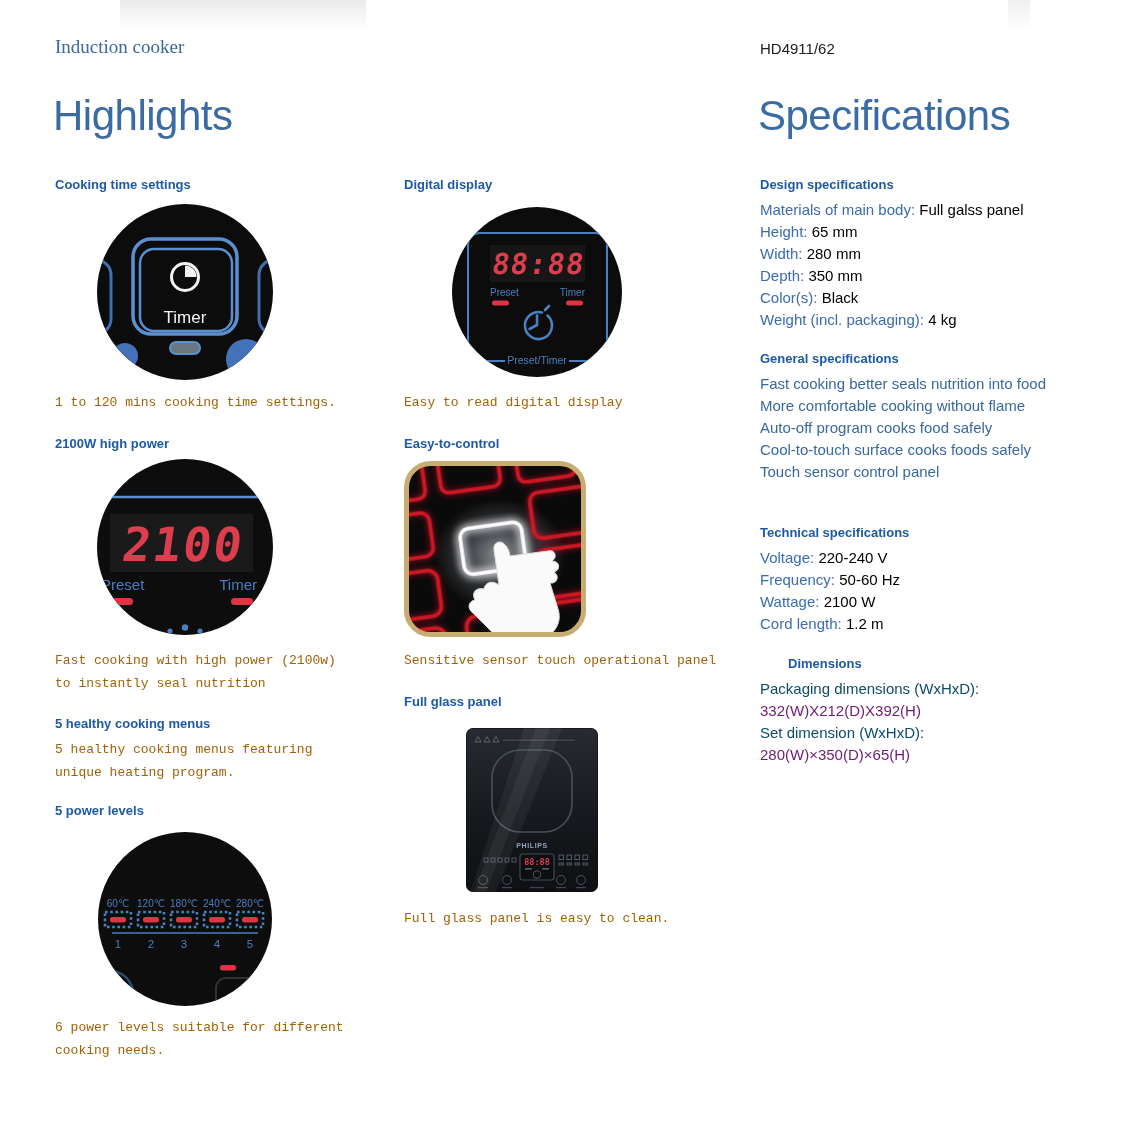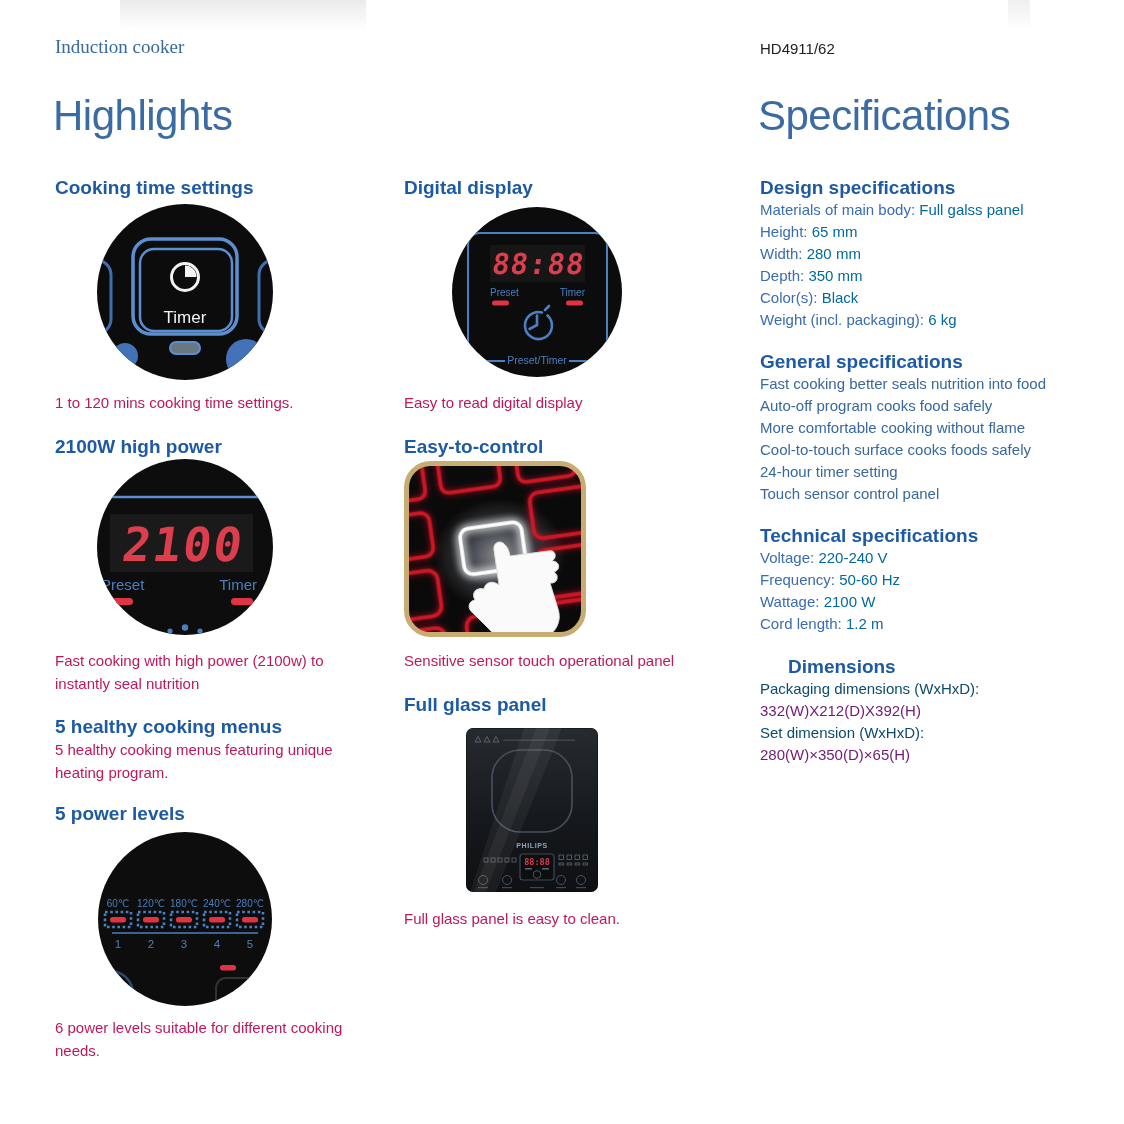--- a/index.html
+++ b/index.html
@@ -3,25 +3,25 @@
 <meta charset="utf-8">
 <style>
   html,body{margin:0;padding:0;background:#fff;}
   #page{position:relative;width:1124px;height:1124px;background:#ffffff;overflow:hidden;
         font-family:"Liberation Sans","DejaVu Sans",sans-serif;}
   .abs{position:absolute;}
   .edge-strip{position:absolute;top:0;height:30px;background:linear-gradient(#ebebeb,#ffffff);}
   .cat{font-size:19px;color:#38699f;font-family:Liberation Serif, serif;}
   .code{font-size:15px;color:#212121;}
   .big-title{font-size:42px;font-weight:400;color:#3a6ba3;letter-spacing:-0.5px;}
-  .sec-h{font-size:19px;font-weight:700;color:#1d5aa5;}
-  .caption{font-size:15px;color:#be185d;line-height:23px;}
+  .sec-h{font-size:13px;font-weight:700;color:#1d5aa5;}
+  .caption{font-size:13px;color:#a16207;line-height:23px;font-family:Liberation Mono, monospace;}
   .spec-group{font-size:15px;line-height:22px;}
   .srow .lbl{color:#3a6cb0;}
-  .srow .val{color:#0369a1;}
+  .srow .val{color:#000000;}
   .grow{color:#38689e;}
   .dim-lbl{color:#0c4a6e;}
   .dim-val{color:#701a75;}
   svg text{font-family:"Liberation Sans","DejaVu Sans",sans-serif;}
   .seg{font-family:"DejaVu Sans Mono",monospace;font-weight:bold;fill:#dc3e4e;}
   .blue-sm{fill:#4a7fc1;}
 </style>
 </head>
 <body>
 
@@ -287,30 +287,29 @@
   </svg>
   <div class="abs caption" style="left:404px;top:907px;width:320px;">Full glass panel is easy to clean.</div>
 
   <div class="abs sec-h" style="left:760px;top:177px;">Design specifications</div>
   <div class="abs spec-group" style="left:760px;top:199px;width:350px;">
     <div class="srow"><span class="lbl">Materials of main body:</span> <span class="val">Full galss panel</span></div>
     <div class="srow"><span class="lbl">Height:</span> <span class="val">65 mm</span></div>
     <div class="srow"><span class="lbl">Width:</span> <span class="val">280 mm</span></div>
     <div class="srow"><span class="lbl">Depth:</span> <span class="val">350 mm</span></div>
     <div class="srow"><span class="lbl">Color(s):</span> <span class="val">Black</span></div>
-    <div class="srow"><span class="lbl">Weight (incl. packaging):</span> <span class="val">6 kg</span></div>
+    <div class="srow"><span class="lbl">Weight (incl. packaging):</span> <span class="val">4 kg</span></div>
   </div>
 
   <div class="abs sec-h" style="left:760px;top:351px;">General specifications</div>
   <div class="abs spec-group" style="left:760px;top:373px;width:350px;">
     <div class="grow">Fast cooking better seals nutrition into food</div>
+    <div class="grow">More comfortable cooking without flame</div>
     <div class="grow">Auto-off program cooks food safely</div>
-    <div class="grow">More comfortable cooking without flame</div>
     <div class="grow">Cool-to-touch surface cooks foods safely</div>
-    <div class="grow">24-hour timer setting</div>
     <div class="grow">Touch sensor control panel</div>
   </div>
 
   <div class="abs sec-h" style="left:760px;top:525px;">Technical specifications</div>
   <div class="abs spec-group" style="left:760px;top:547px;width:350px;">
     <div class="srow"><span class="lbl">Voltage:</span> <span class="val">220-240 V</span></div>
     <div class="srow"><span class="lbl">Frequency:</span> <span class="val">50-60 Hz</span></div>
     <div class="srow"><span class="lbl">Wattage:</span> <span class="val">2100 W</span></div>
     <div class="srow"><span class="lbl">Cord length:</span> <span class="val">1.2 m</span></div>
   </div>

